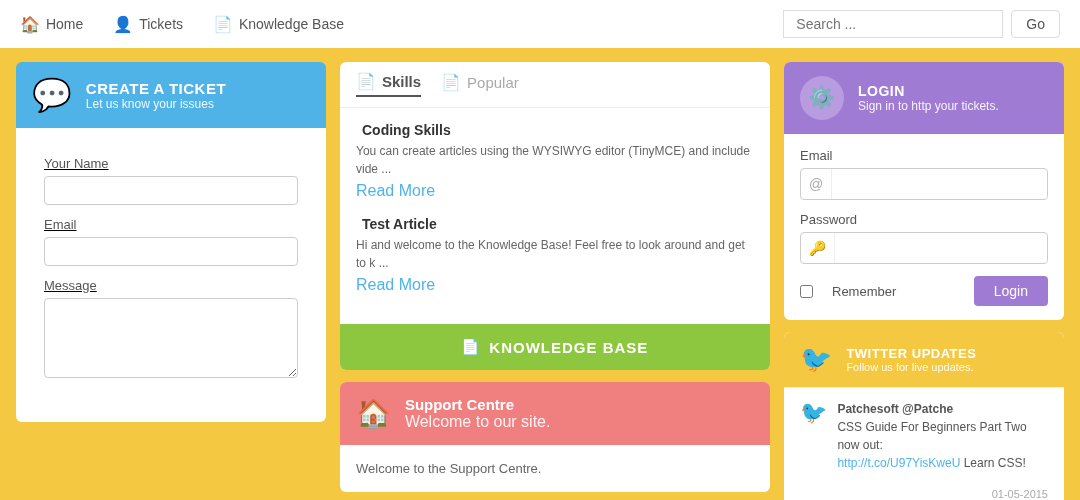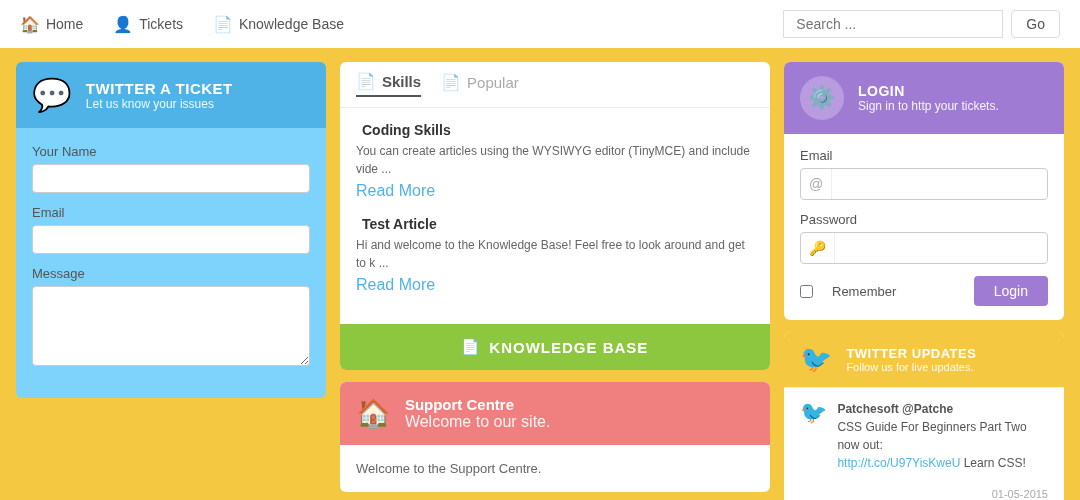--- a/index.html
+++ b/index.html
@@ -84,23 +84,24 @@
     .create-ticket-title {
       font-size: 15px;
       font-weight: bold;
       letter-spacing: 0.5px;
     }
     .create-ticket-sub {
       font-size: 12px;
       opacity: 0.9;
     }
     .ticket-form {
-      background: #7dd3fc;
+      background: #ffffff;
       border-radius: 0 0 6px 6px;
-      padding: 16px;
+      padding: 28px;
+      text-decoration: underline;
     }
     .form-label {
       font-size: 13px;
       color: #555;
       margin-bottom: 5px;
       display: block;
     }
     .form-input, .form-textarea {
       width: 100%;
       border: 1px solid #ccc;
@@ -392,21 +393,21 @@
     <button class="search-btn">Go</button>
   </div>
 </nav>
 
 <div class="main">
 
   <div class="left-col">
     <div class="create-ticket-header">
       <div class="chat-icon-wrap">💬</div>
       <div>
-        <div class="create-ticket-title">TWITTER A TICKET</div>
+        <div class="create-ticket-title">CREATE A TICKET</div>
         <div class="create-ticket-sub">Let us know your issues</div>
       </div>
     </div>
     <div class="ticket-form">
       <label class="form-label">Your Name</label>
       <input class="form-input" type="text" style="">
       <label class="form-label">Email</label>
       <input class="form-input" type="email" style="">
       <label class="form-label">Message</label>
       <textarea class="form-textarea" style=""></textarea>

